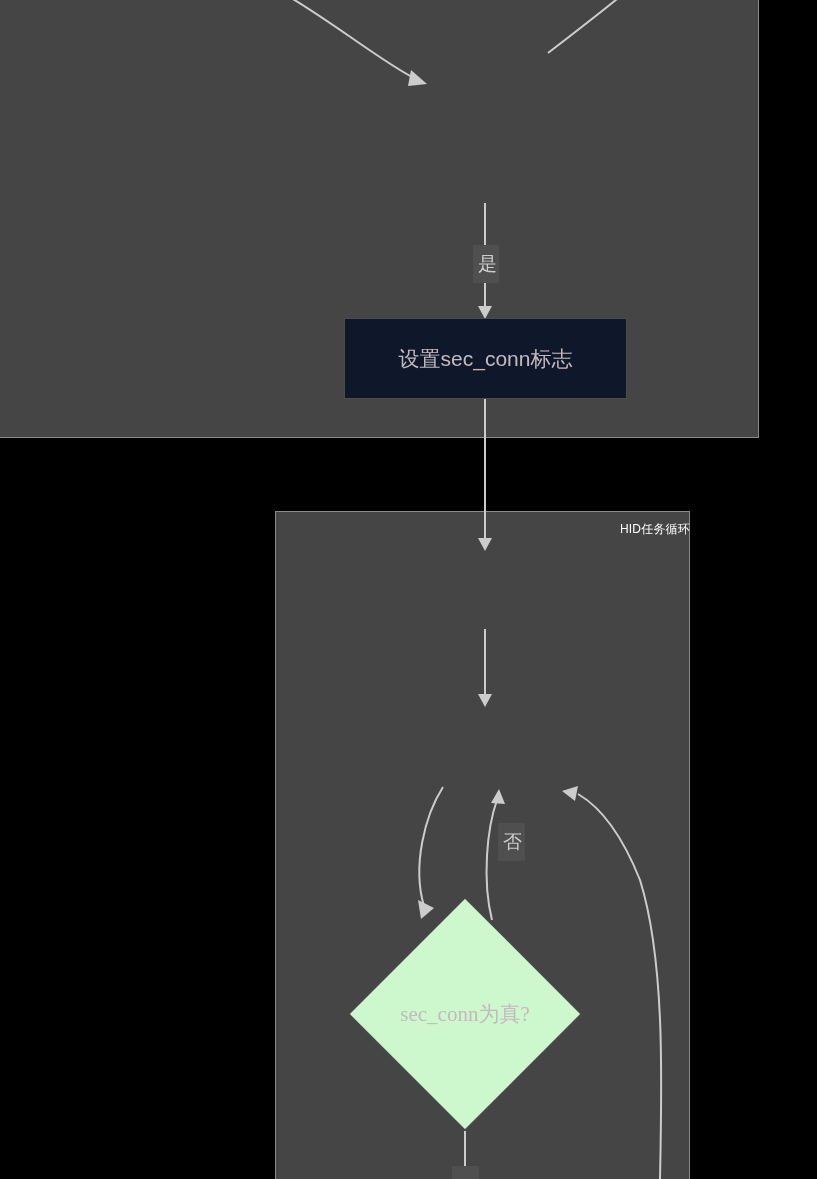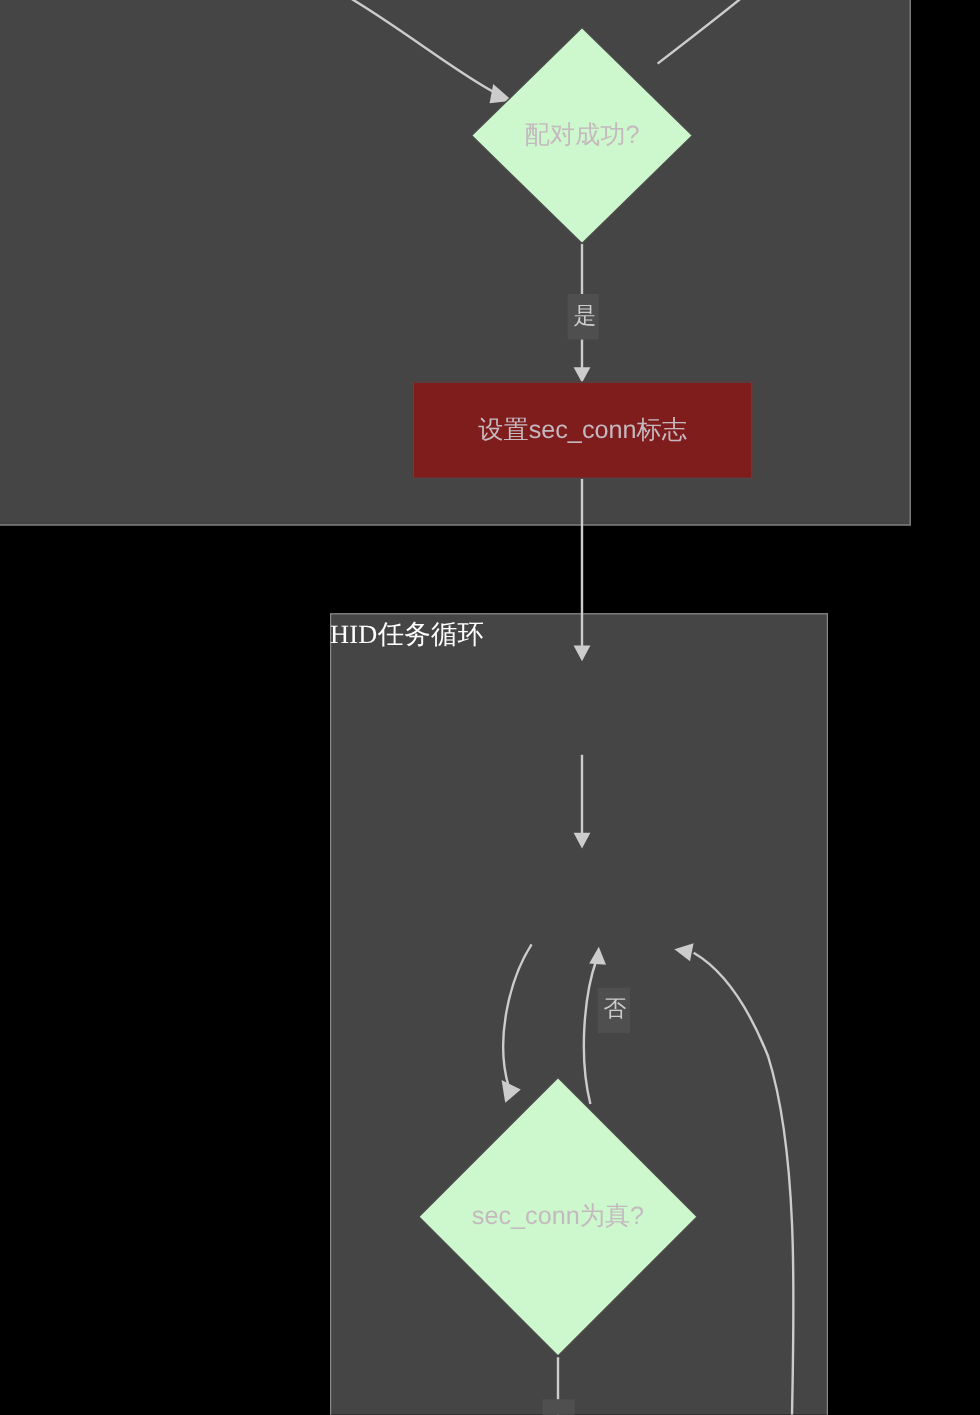--- a/index.html
+++ b/index.html
@@ -35,26 +35,25 @@
   }
   #panel-hid {
     left: 275px;
     top: 511px;
     width: 415px;
     height: 720px;
   }
   .panel-title {
     position: absolute;
     color: #ffffff;
-    font-size: 22px;
+    font-size: 12px;
     line-height: 22px;
     white-space: nowrap;
-    text-align: left;
+    text-align: right;
     letter-spacing: 0.2px;
-    font-family: Liberation Serif, serif;
   }
   #hid-title {
     left: 275px;
     top: 518px;
     width: 415px;
   }
   
   #edges {
     position: absolute;
     left: 0;
@@ -74,21 +73,21 @@
   }
   
   .node {
     position: absolute;
     box-sizing: border-box;
     display: flex;
     align-items: center;
     justify-content: center;
   }
   .node-rect {
-    background: #7f1d1d;
+    background: #0f172a;
     border: 1px solid #4b4b4b;
   }
   .node-label {
     color: #c5b9c0;
     font-size: 21px;
     line-height: 26px;
     white-space: nowrap;
     text-align: center;
     pointer-events: none;
   }
@@ -181,34 +180,28 @@
       <path class="edge-path" d="M 660,1179 C 662,1080 665,960 640,880 C 620,830 597,805 578,794"></path>
       <polygon class="edge-arrow" points="562,791 578,786 575,801"></polygon>
     </g>
 
      downward (是 branch, continues below viewport) --&gt;
     <g>
       <path class="edge-path" d="M 465,1131 L 465,1179"></path>
     </g>
   </svg>
 
-  <div class="node node-diamond" style="left:392px; top:22px; width:186px; height:182px;">
-    <svg class="diamond-shape" viewBox="0 0 186 182" preserveAspectRatio="none">
-      <polygon points="93,1 185,91 93,181 1,91"></polygon>
-    </svg>
-    <span class="node-label diamond-label">配对成功?</span>
-  </div>
 
   <div class="node node-rect" style="left:344px; top:318px; width:283px; height:81px;">
     <span class="node-label">设置sec_conn标志</span>
   </div>
 
 
 
-  <div class="node node-diamond" style="left:348px; top:897px; width:234px; height:234px;">
+  <div class="node node-diamond" style="left:348px; top:897px; width:234px; height:234px;font-family:Liberation Serif, serif;">
     <svg class="diamond-shape" viewBox="0 0 234 234" preserveAspectRatio="none">
       <polygon points="117,1 233,117 117,233 1,117"></polygon>
     </svg>
     <span class="node-label diamond-label">sec_conn为真?</span>
   </div>
 
   <div class="edge-label" style="left:473px; top:245px; width:26px; height:38px;">是</div>
 
   <div class="edge-label" style="left:498px; top:823px; width:27px; height:38px;">否</div>
 

